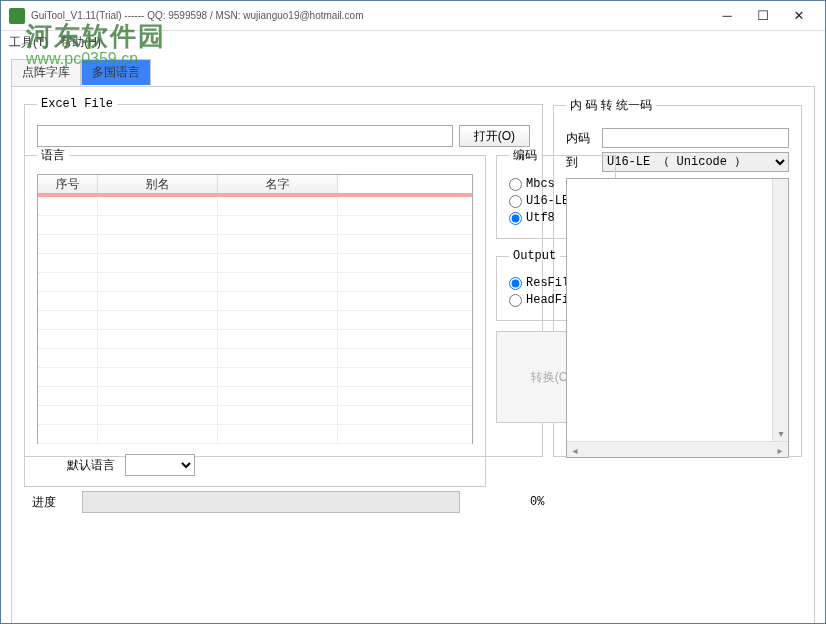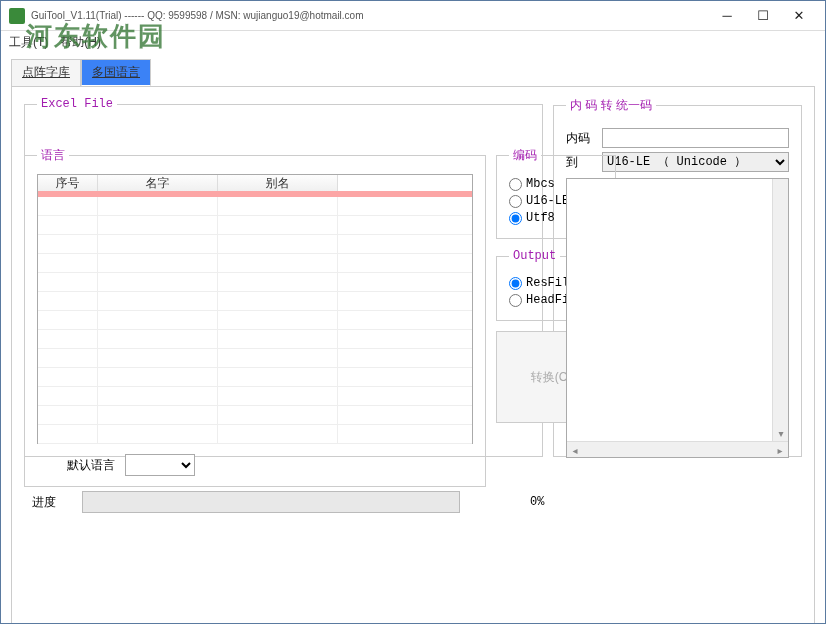--- a/index.html
+++ b/index.html
@@ -6,35 +6,35 @@
 body { font-family: "SimSun","宋体",sans-serif; font-size: 12px; background: #fff; width: 826px; height: 624px; border: 1px solid #5a7aa0; overflow: hidden; position: relative; }
 .titlebar { height: 30px; background: #fff; display: flex; align-items: center; padding: 0 8px; border-bottom: 1px solid #ddd; }
 .titlebar .icon { width: 16px; height: 16px; background: #3a8a3a; border-radius: 2px; margin-right: 6px; }
 .titlebar .title { flex: 1; color: #555; font-size: 10px; }
 .titlebar .winbtn { width: 36px; height: 22px; display: flex; align-items: center; justify-content: center; color: #222; font-size: 13px; }
 .menubar { height: 22px; display: flex; align-items: center; padding: 0 8px; gap: 12px; color: #333; }
 .watermark { position: absolute; top: 18px; left: 25px; pointer-events: none; z-index: 5; opacity: 0.8; }
 .watermark .wm1 { color: #3a7a3a; font-size: 26px; font-weight: bold; font-family: "KaiTi","楷体",serif; letter-spacing: 2px; }
 .watermark .wm2 { color: #3aa03a; font-size: 16px; font-family: "Arial"; margin-top: -4px; }
 .tabs { display: flex; padding: 6px 10px 0 10px; }
-.tab { padding: 4px 10px; background: #f5f5f5; border: 1px solid #ccc; border-bottom: none; font-size: 12px; color: #333; text-decoration: underline; }
+.tab { padding: 4px 10px; background: #f5f5f5; border: 1px solid #ccc; border-bottom: none; font-size: 12px; color: #333; }
 .tab.active { background: #3b82f6; border-bottom: 1px solid #fff; position: relative; z-index: 2; }
 .content { border: 1px solid #ccc; margin: 0 10px 10px 10px; padding: 10px 12px; height: 555px; position: relative; }
 fieldset { border: 1px solid #ccc; padding: 10px 12px; }
-legend { padding: 0 4px; font-family: "Courier New",monospace; color: #a21caf; }
+legend { padding: 0 4px; font-family: "Courier New",monospace; color: #000000; }
 legend.cn { font-family: Liberation Sans, sans-serif; }
 .row-top { display: flex; gap: 10px; }
 .fs-excel { flex: 1; }
 .fs-excel .row { display: flex; gap: 6px; margin-top: 4px; align-items: center; }
 .fs-excel input[type=text] { flex: 1; height: 22px; border: 1px solid #aaa; background: #fff; padding: 0 4px; font-size: 12px; }
 button.btn { height: 22px; padding: 0 14px; border: 1px solid #aaa; background: linear-gradient(#fff,#eee); font-size: 12px; font-family: inherit; }
 .row-mid { display: flex; gap: 10px; margin-top: 10px; }
 .fs-lang { flex: 1; }
 .table { border: 1px solid #aaa; background: #fff; height: 270px; }
-.thead { display: flex; height: 22px; border-bottom: 6px solid #fca5a5; }
+.thead { display: flex; height: 22px; border-bottom: 4px solid #fca5a5; }
 .thead .th { border-right: 1px solid #ddd; display: flex; align-items: center; justify-content: center; color: #333; background: linear-gradient(#fdfdfd,#f0f0f0); }
 .th1 { width: 60px; } .th2 { width: 120px; } .th3 { width: 120px; } .th4 { flex: 1; border-right: none !important; }
 .tbody .tr { display: flex; height: 19px; border-bottom: 1px solid #eee; }
 .tbody .tr .td { border-right: 1px solid #eee; }
 .tbody .tr .td:last-child { border-right: none; }
 .lang-bottom { display: flex; align-items: center; margin-top: 10px; gap: 10px; }
 .lang-bottom .lbl { margin-left: 30px; }
 select.sel { height: 22px; width: 70px; border: 1px solid #aaa; background: #fff; font-size: 12px; }
 .col-mid { width: 120px; display: flex; flex-direction: column; gap: 10px; }
 .radio-opt { display: flex; align-items: center; gap: 4px; margin: 3px 0; font-family: "Courier New",monospace; }
@@ -65,32 +65,37 @@
   <div class="winbtn">✕</div>
 </div>
 
 <div class="menubar">
   <span>工具(T)</span>
   <span>帮助(H)</span>
 </div>
 
 <div class="watermark">
   <div class="wm1">河东软件园</div>
+  <div class="wm2">www.pc0359.cn</div>
 </div>
 
 <div class="tabs">
   <div class="tab">点阵字库</div>
   <div class="tab active">多国语言</div>
 </div>
 
 <div class="content">
 
   <div class="row-top">
     <fieldset class="fs-excel">
       <legend>Excel File</legend>
+      <div class="row">
+        <input type="text" value="" style="">
+        <button class="btn">打开(O)</button>
+      </div>
     </fieldset>
 
     <fieldset class="fs-code" style="height:360px;">
       <legend class="cn">内 码 转 统一码</legend>
       <div class="frow">
         <span class="flbl">内码</span>
         <input type="text" value="" style="">
       </div>
       <div class="frow">
         <span class="flbl">到</span>
@@ -110,22 +115,22 @@
       </div>
     </fieldset>
   </div>
 
   <div class="row-mid" style="margin-top:-310px; width:592px;">
     <fieldset class="fs-lang">
       <legend class="cn">语言</legend>
       <div class="table">
         <div class="thead">
           <div class="th th1">序号</div>
+          <div class="th th3">别名</div>
           <div class="th th2">名字</div>
-          <div class="th th3">别名</div>
         </div>
         <div class="tbody">
           <div class="tr">
               <div class="td th1"></div>
               <div class="td th2"></div>
               <div class="td th3"></div>
               <div class="td th4"></div>
             </div>
           <div class="tr">
               <div class="td th1"></div>

